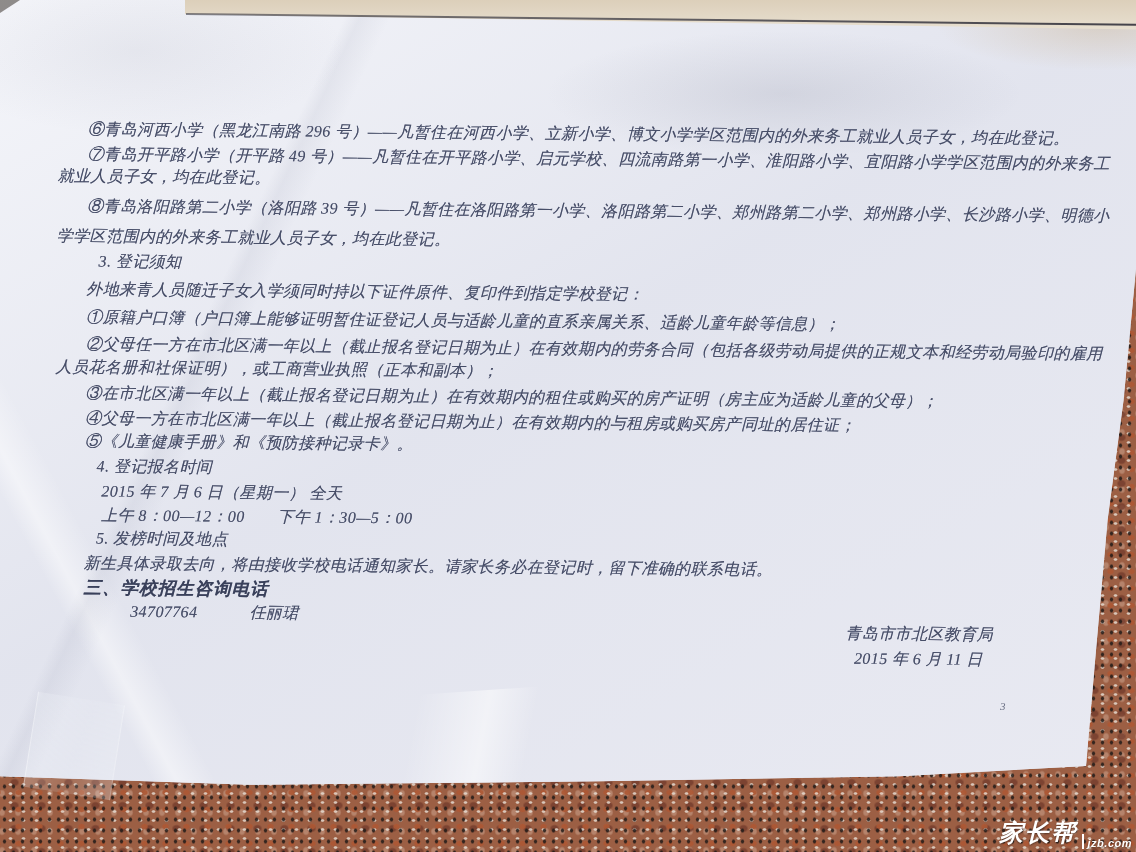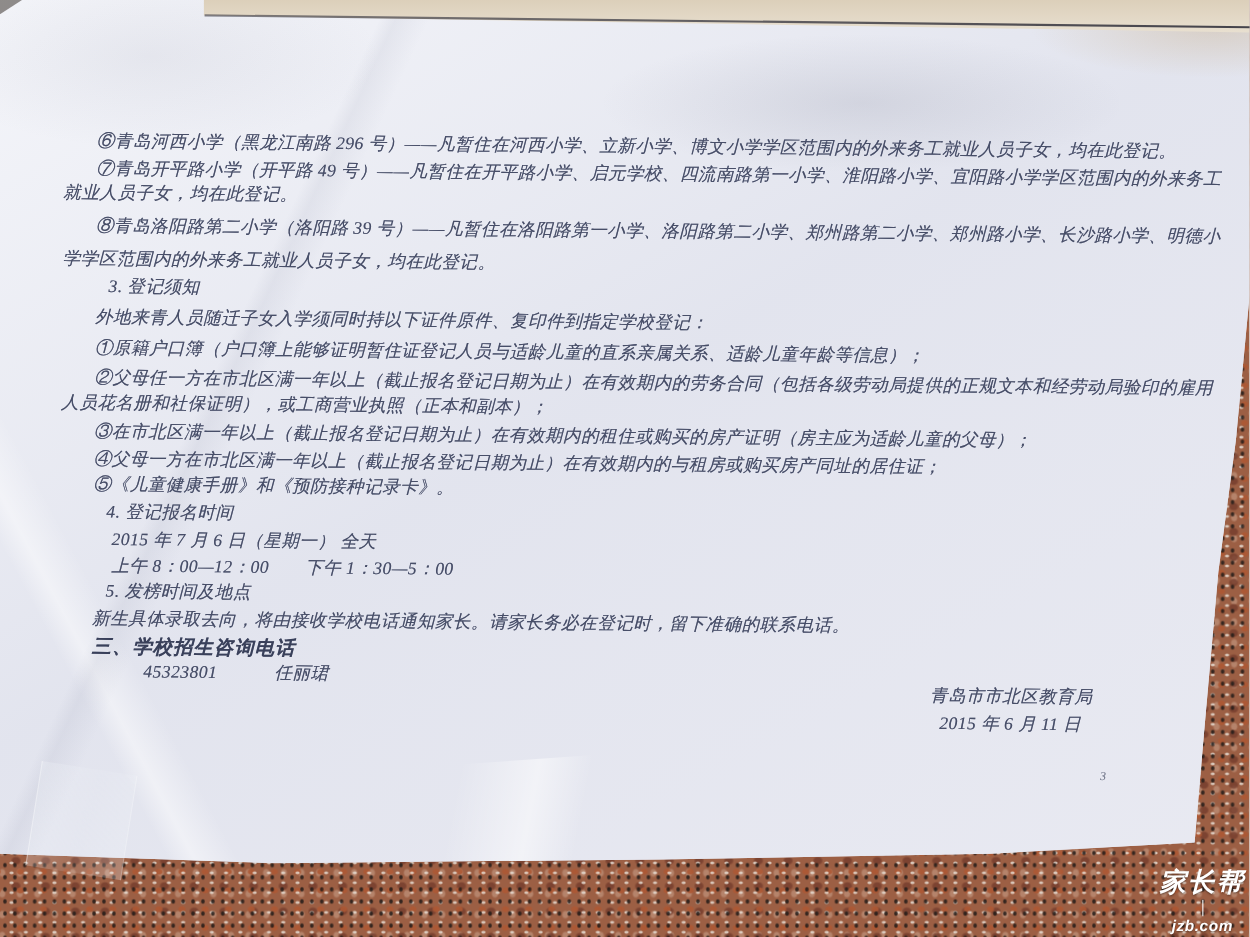--- a/index.html
+++ b/index.html
@@ -88,28 +88,27 @@
   .mtm1{margin-top:-1px;}.mtm2{margin-top:-2px;}.mtm3{margin-top:-3px;}.mtm10{margin-top:-10px;}
   
   .page-num{
     position:absolute;left:1000px;top:700px;
     font-size:11px;color:#565c72;opacity:0.85;
     font-family:"Liberation Serif","DejaVu Serif",serif;
   }
   
   .watermark{
     position:absolute;right:4px;bottom:3px;
-    display:flex;align-items:center;color:#ffffff;
+    display:flex;align-items:flex-end;color:#ffffff;
     font-family:"Liberation Sans","DejaVu Sans",sans-serif;
     text-shadow:0 1px 2px rgba(0,0,0,0.45);
-    flex-direction:column;
   }
   .wm-brand{font-size:24px;font-weight:900;letter-spacing:2px;}
   .wm-divider{width:1.5px;height:15px;background:#ffffff;margin:0 4px 0 5px;}
-  .wm-domain{font-size:14px;font-weight:700;letter-spacing:0.5px;}
+  .wm-domain{font-size:11px;font-weight:700;letter-spacing:0.5px;}
 </style>
 </head>
 <body>
 
 <div class="wall">
 
   <div class="paper"></div>
   <div class="upper-sheet"></div>
   <div class="edge-line"></div>
   <div class="corner-mark"></div>
@@ -128,21 +127,21 @@
     <div class="ln ind mt1">③在市北区满一年以上（截止报名登记日期为止）在有效期内的租住或购买的房产证明（房主应为适龄儿童的父母）；</div>
     <div class="ln ind">④父母一方在市北区满一年以上（截止报名登记日期为止）在有效期内的与租房或购买房产同址的居住证；</div>
     <div class="ln ind mtm2">⑤《儿童健康手册》和《预防接种记录卡》。</div>
     <div class="ln sec">4. 登记报名时间</div>
     <div class="ln dt">2015 年 7 月 6 日（星期一） 全天</div>
     <div class="ln dt mtm1">上午 8：00—12：00　　下午 1：30—5：00</div>
     <div class="ln sec mtm2">5. 发榜时间及地点</div>
     <div class="ln ind">新生具体录取去向，将由接收学校电话通知家长。请家长务必在登记时，留下准确的联系电话。</div>
     <div class="ln contact-h">三、学校招生咨询电话</div>
     <div class="ln phone-ln mtm2">
-      <span>45323801</span><span class="gap"></span><span>任丽珺</span>
+      <span>34707764</span><span class="gap"></span><span>任丽珺</span>
     </div>
     <div class="ln sig mtm10">青岛市市北区教育局</div>
     <div class="ln sig2">2015 年 6 月 11 日</div>
   </div>
 
   <div class="page-num">3</div>
 
   <div class="tape"></div>
 
   <div class="watermark">

